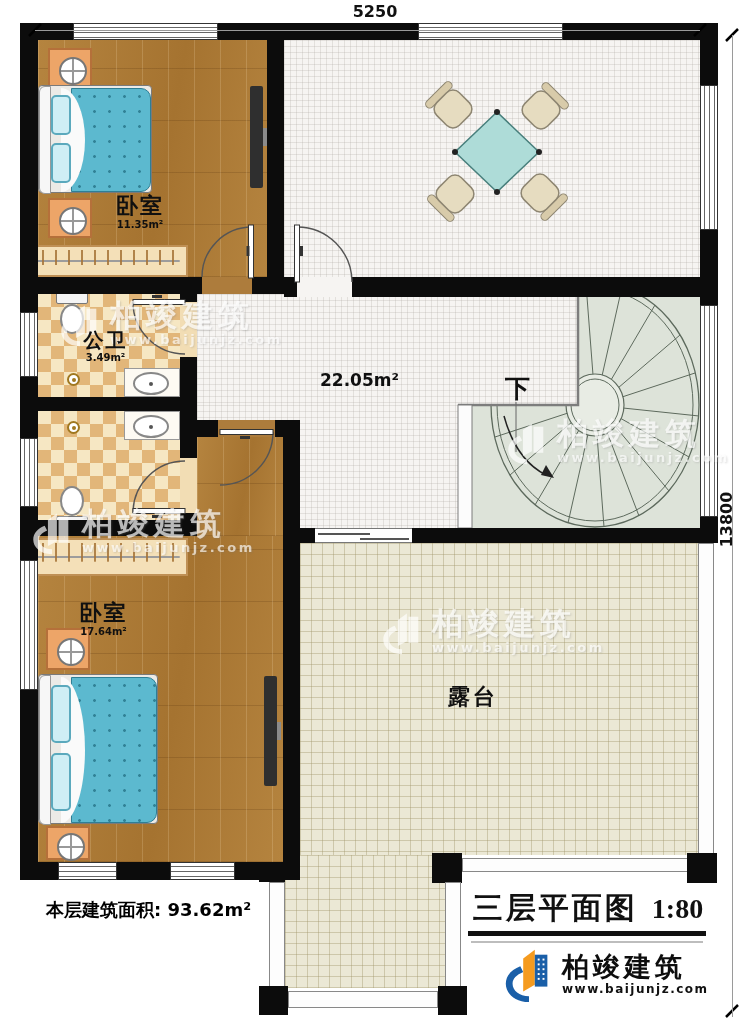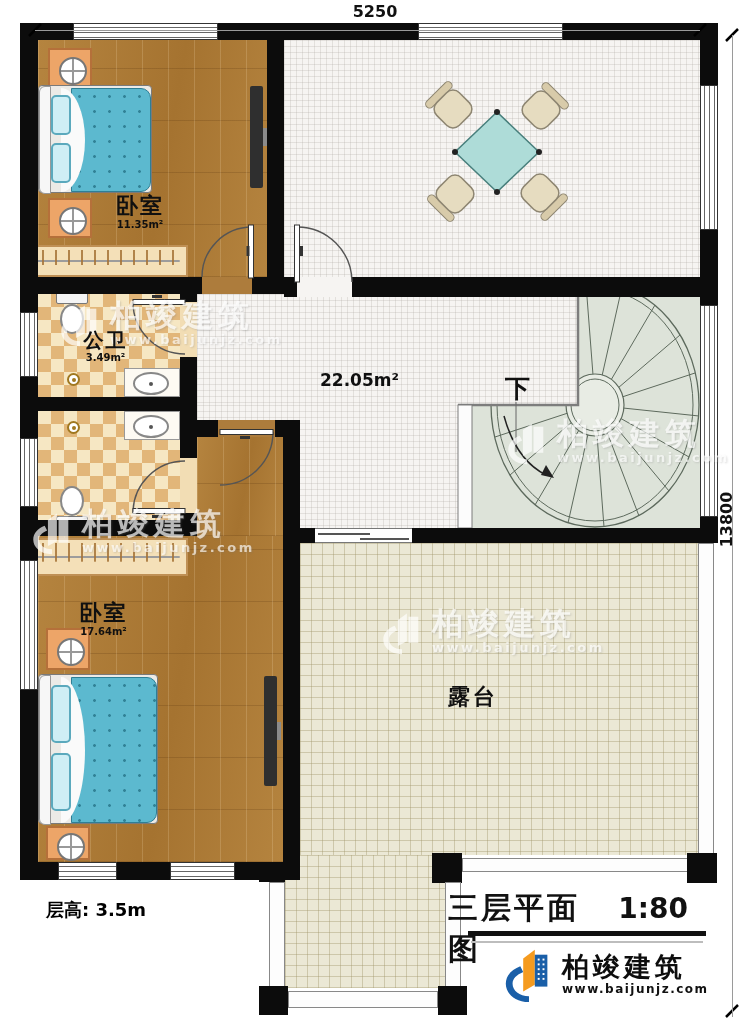--- a/index.html
+++ b/index.html
@@ -359,26 +359,26 @@
   <div class="terrlabel" style="left:448px;top:682px;">露台</div>
   <div class="downlabel" style="left:505px;top:372px;">下</div>
 
   <div class="dimtext" style="left:330px;top:2px;width:90px;">5250</div>
   <div class="dimline" style="left:35px;top:30px;width:665px;height:1px;"></div>
   <div class="dimline" style="left:732px;top:35px;width:1px;height:982px;"></div>
   <div class="dimtext" style="left:688px;top:510px;width:76px;transform:rotate(-90deg);">13800</div>
 
   <div class="info" style="left:46px;top:896px;">
     <div>
-      <span>层高:</span>
-      <span>3.5m</span>
-    </div>
-  </div>
-
-  <div class="titleblk" style="left:448px;top:888px;width:240px;">
+      <span>本层建筑面积:</span>
+      <span>93.62m²</span>
+    </div>
+  </div>
+
+  <div class="titleblk" style="left:468px;top:888px;width:240px;font-family:Liberation Serif, serif;">
     <span class="tt">三层平面图</span>
     <span class="sc">1:80</span>
   </div>
   <div class="abs" style="left:468px;top:931px;width:238px;height:5px;background:#111;z-index:8;"></div>
   <div class="abs" style="left:471px;top:941px;width:232px;height:2px;background:#bdbdbd;z-index:8;"></div>
 
   <div class="brand" style="left:502px;top:946px;">
     <svg width="54" height="58" viewBox="0 0 54 60">
       <path d="M27 58 C11 58 3 48 3 39 C3 30 10 24 18 21 L21 27 C14 30 10 34 10 39 C10 46 17 52 27 52 Z" fill="#1a5fa8"></path>
       <polygon points="21,13 33,4 33,40 21,47" fill="#f59b1f"></polygon>

